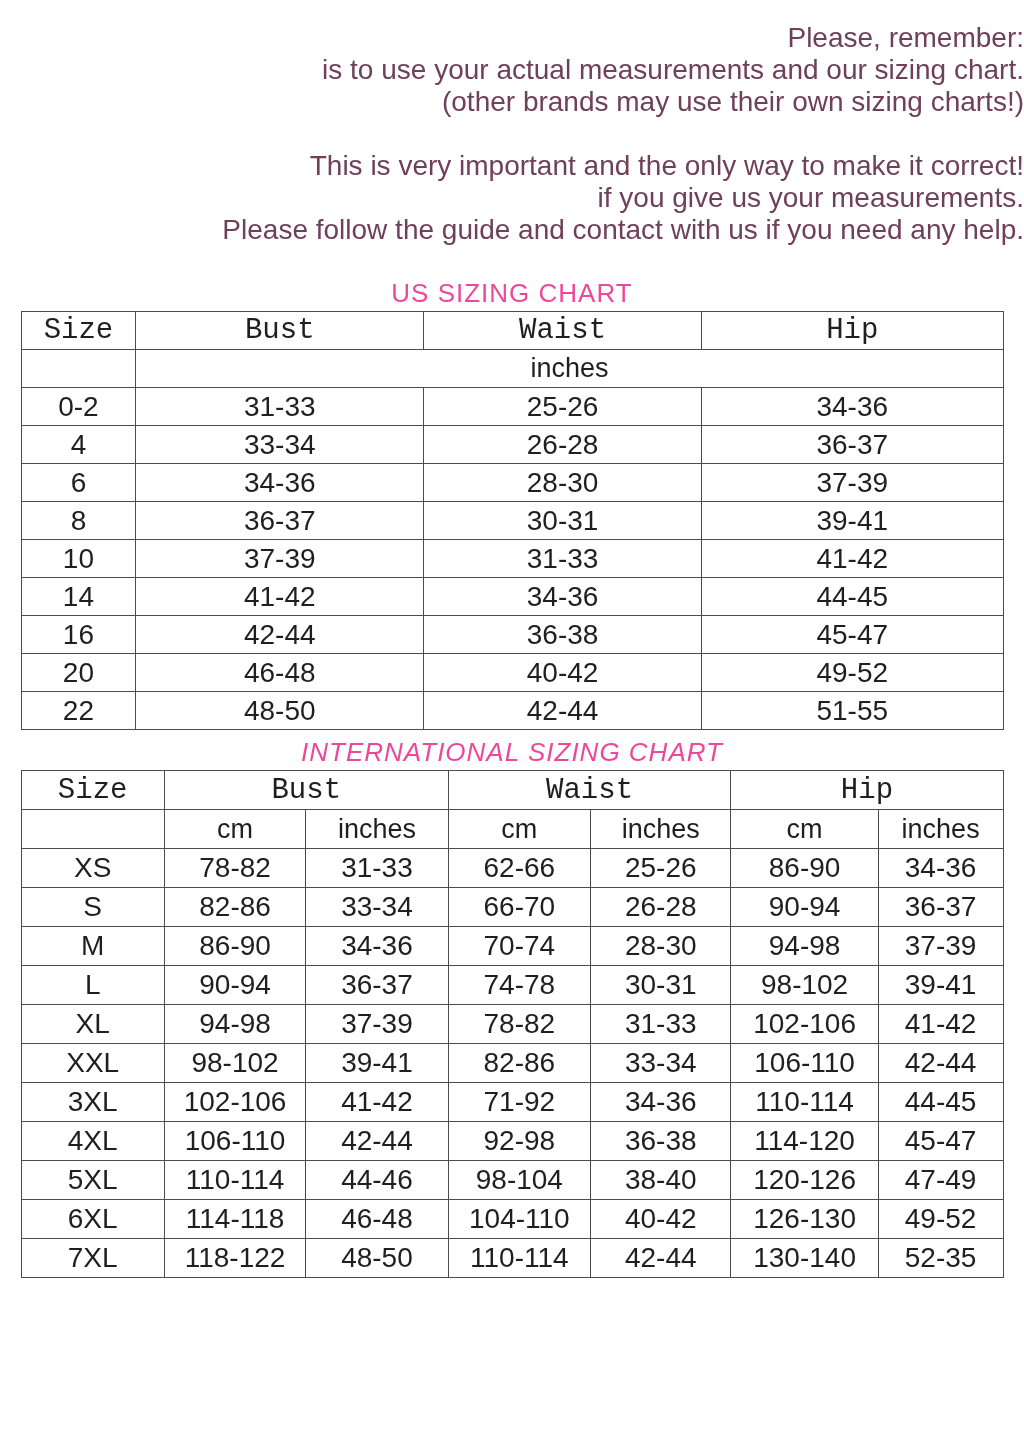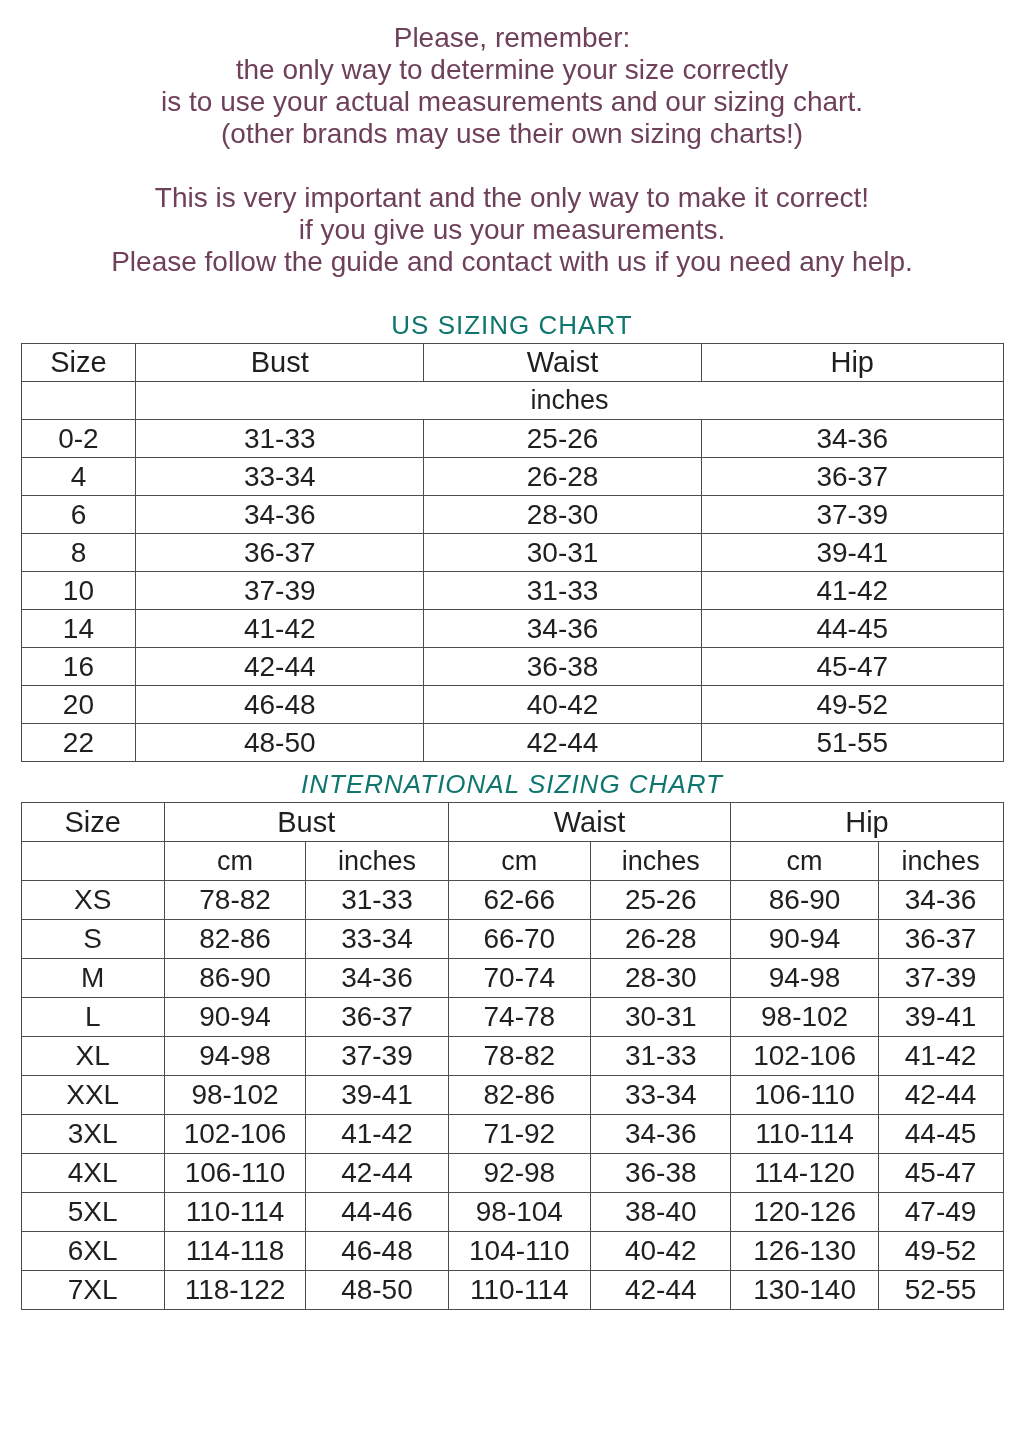--- a/index.html
+++ b/index.html
@@ -7,33 +7,33 @@
   html, body { margin: 0; padding: 0; }
   body {
     width: 1024px; height: 1432px;
     background: #ffffff;
     font-family: "Liberation Sans", sans-serif;
     color: var(--table-ink);
     overflow: hidden;
   }
   .intro {
     padding-top: 22px;
-    text-align: center;
+    text-align: right;
     color: var(--intro-color);
     font-size: 28px;
     line-height: 32px;
     font-weight: 300;
   }
   .intro .para + .para { margin-top: 32px; }
   .chart-title {
     text-align: center;
     font-size: 26px;
     line-height: 30px;
     letter-spacing: 1px;
-    color: #0f766e;
+    color: #ec4899;
     font-weight: 300;
   }
   .chart-title.us { margin-top: 32px; }
   .chart-title.intl { margin-top: 7px; font-style: italic; }
   table {
     width: 983px;
     margin: 3px auto 0 auto;
     border-collapse: collapse;
     table-layout: fixed;
   }
@@ -41,32 +41,31 @@
     border: 1.5px solid var(--border-col);
     text-align: center;
     vertical-align: middle;
     font-weight: 300;
     padding: 0;
     font-size: 28px;
     color: var(--table-ink);
     overflow: hidden;
     white-space: nowrap;
   }
-  th { font-size: 29px; }
+  th { font-size: 29px; font-family: Liberation Mono, monospace; }
   .unit-cell { font-size: 27px; }
   table.us tr { height: 38px; }
   table.intl tr { height: 39px; }
 </style>
 </head>
 <body>
 
 <div class="intro">
   <div class="para">
     <div>Please, remember:</div>
-    <div>the only way to determine your size correctly</div>
     <div>is to use your actual measurements and our sizing chart.</div>
     <div>(other brands may use their own sizing charts!)</div>
   </div>
   <div class="para">
     <div>This is very important and the only way to make it correct!</div>
     <div>if you give us your measurements.</div>
     <div>Please follow the guide and contact with us if you need any help.</div>
   </div>
 </div>
 
@@ -269,16 +268,16 @@
         <td>126-130</td>
         <td>49-52</td>
       </tr>
       <tr>
         <td>7XL</td>
         <td>118-122</td>
         <td>48-50</td>
         <td>110-114</td>
         <td>42-44</td>
         <td>130-140</td>
-        <td>52-55</td>
+        <td>52-35</td>
       </tr>
     </tbody>
 </table>
 
 </body></html>

